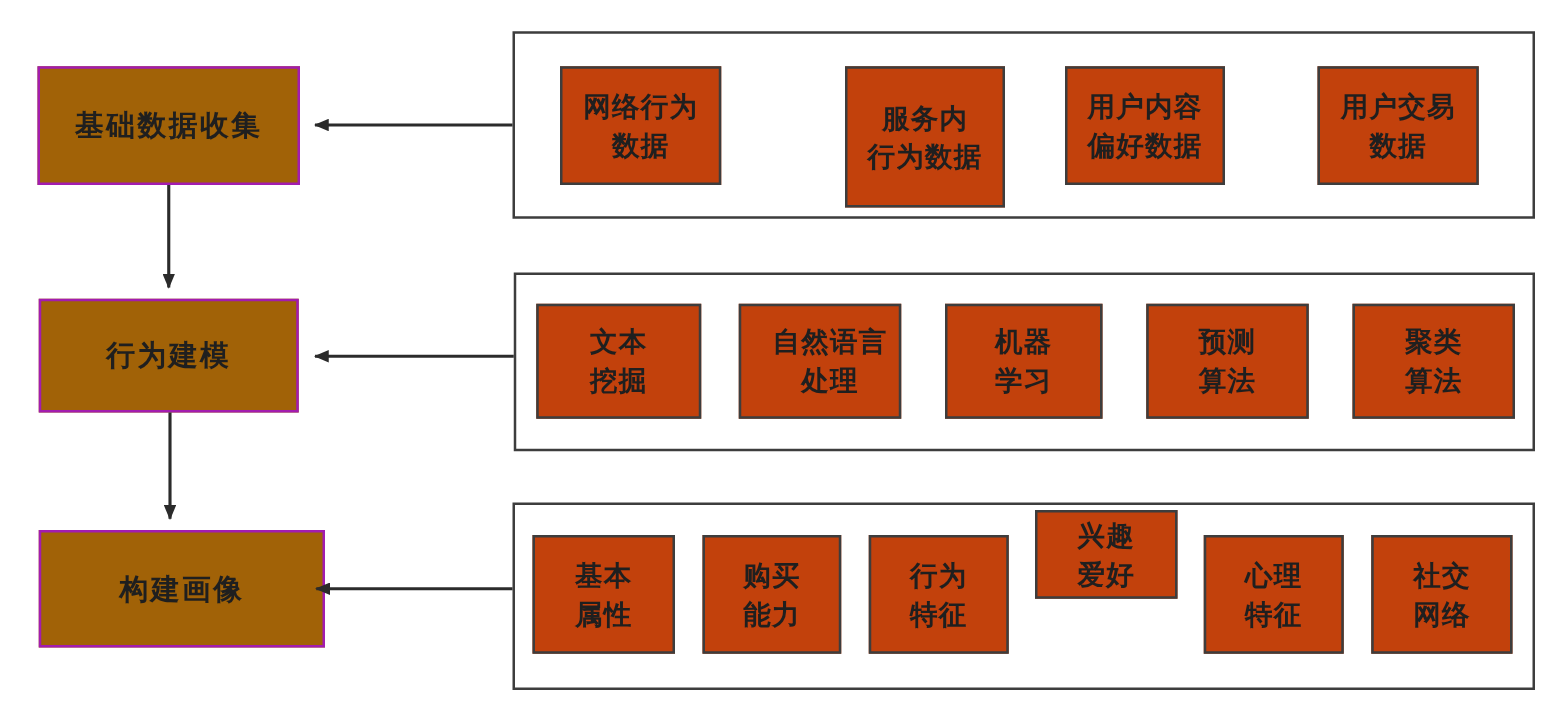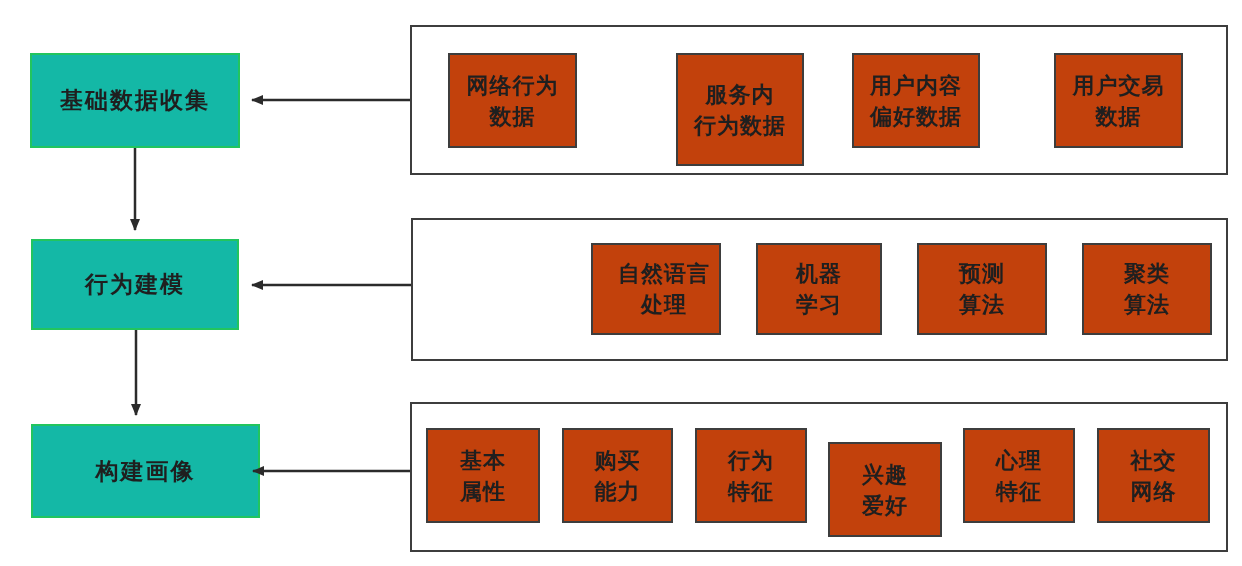--- a/index.html
+++ b/index.html
@@ -5,22 +5,22 @@
   html,body { margin:0; padding:0; background:#ffffff; }
   .canvas {
     position:relative;
     width:1242px; height:566px;
     background:#ffffff;
     font-family:"Liberation Sans","DejaVu Sans",sans-serif;
     overflow:hidden;
   }
   .stage-box {
     position:absolute;
-    border:2px solid #22c55e;
-    background:#14b8a6;
+    border:2px solid #a21caf;
+    background:#a16207;
     display:flex; align-items:center; justify-content:center;
     font-size:23px; font-weight:700; color:#1f1f1f;
     letter-spacing:2px;
     white-space:pre-line; text-align:center;
     box-sizing:border-box;
   }
   .group-box {
     position:absolute;
     border:2px solid #3d3d3d;
     background:#ffffff;
@@ -65,37 +65,39 @@
   <div class="item-box" style="left:448px; top:53px; width:129px; height:95px;">网络行为
 数据</div>
   <div class="item-box" style="left:676px; top:53px; width:128px; height:113px;">服务内
 行为数据</div>
   <div class="item-box" style="left:852px; top:53px; width:128px; height:95px;font-family:Liberation Serif, serif;">用户内容
 偏好数据</div>
   <div class="item-box" style="left:1054px; top:53px; width:129px; height:95px;">用户交易
 数据</div>
 
   <div class="group-box" style="left:411px; top:218px; width:817px; height:143px;"></div>
+  <div class="item-box" style="left:429px; top:243px; width:132px; height:92px;">文本
+挖掘</div>
   <div class="item-box" style="left:591px; top:243px; width:130px; height:92px;padding-left:16px;">自然语言
 处理</div>
   <div class="item-box" style="left:756px; top:243px; width:126px; height:92px;">机器
 学习</div>
   <div class="item-box" style="left:917px; top:243px; width:130px; height:92px;">预测
 算法</div>
   <div class="item-box" style="left:1082px; top:243px; width:130px; height:92px;">聚类
 算法</div>
 
   <div class="group-box" style="left:410px; top:402px; width:818px; height:150px;"></div>
   <div class="item-box" style="left:426px; top:428px; width:114px; height:95px;">基本
 属性</div>
   <div class="item-box" style="left:562px; top:428px; width:111px; height:95px;">购买
 能力</div>
   <div class="item-box" style="left:695px; top:428px; width:112px; height:95px;">行为
 特征</div>
-  <div class="item-box" style="left:828px; top:442px; width:114px; height:95px;">兴趣
+  <div class="item-box" style="left:828px; top:408px; width:114px; height:71px;">兴趣
 爱好</div>
   <div class="item-box" style="left:963px; top:428px; width:112px; height:95px;text-align:center;">心理
 特征</div>
   <div class="item-box" style="left:1097px; top:428px; width:113px; height:95px;">社交
 网络</div>
 
   <svg class="arrows" viewBox="0 0 1242 566">
     <defs>
       <marker id="ah" markerWidth="12" markerHeight="10" refX="11" refY="5" orient="auto" markerUnits="userSpaceOnUse">
         <path d="M0,0 L12,5 L0,10 Z" fill="#2b2b2b"></path>

